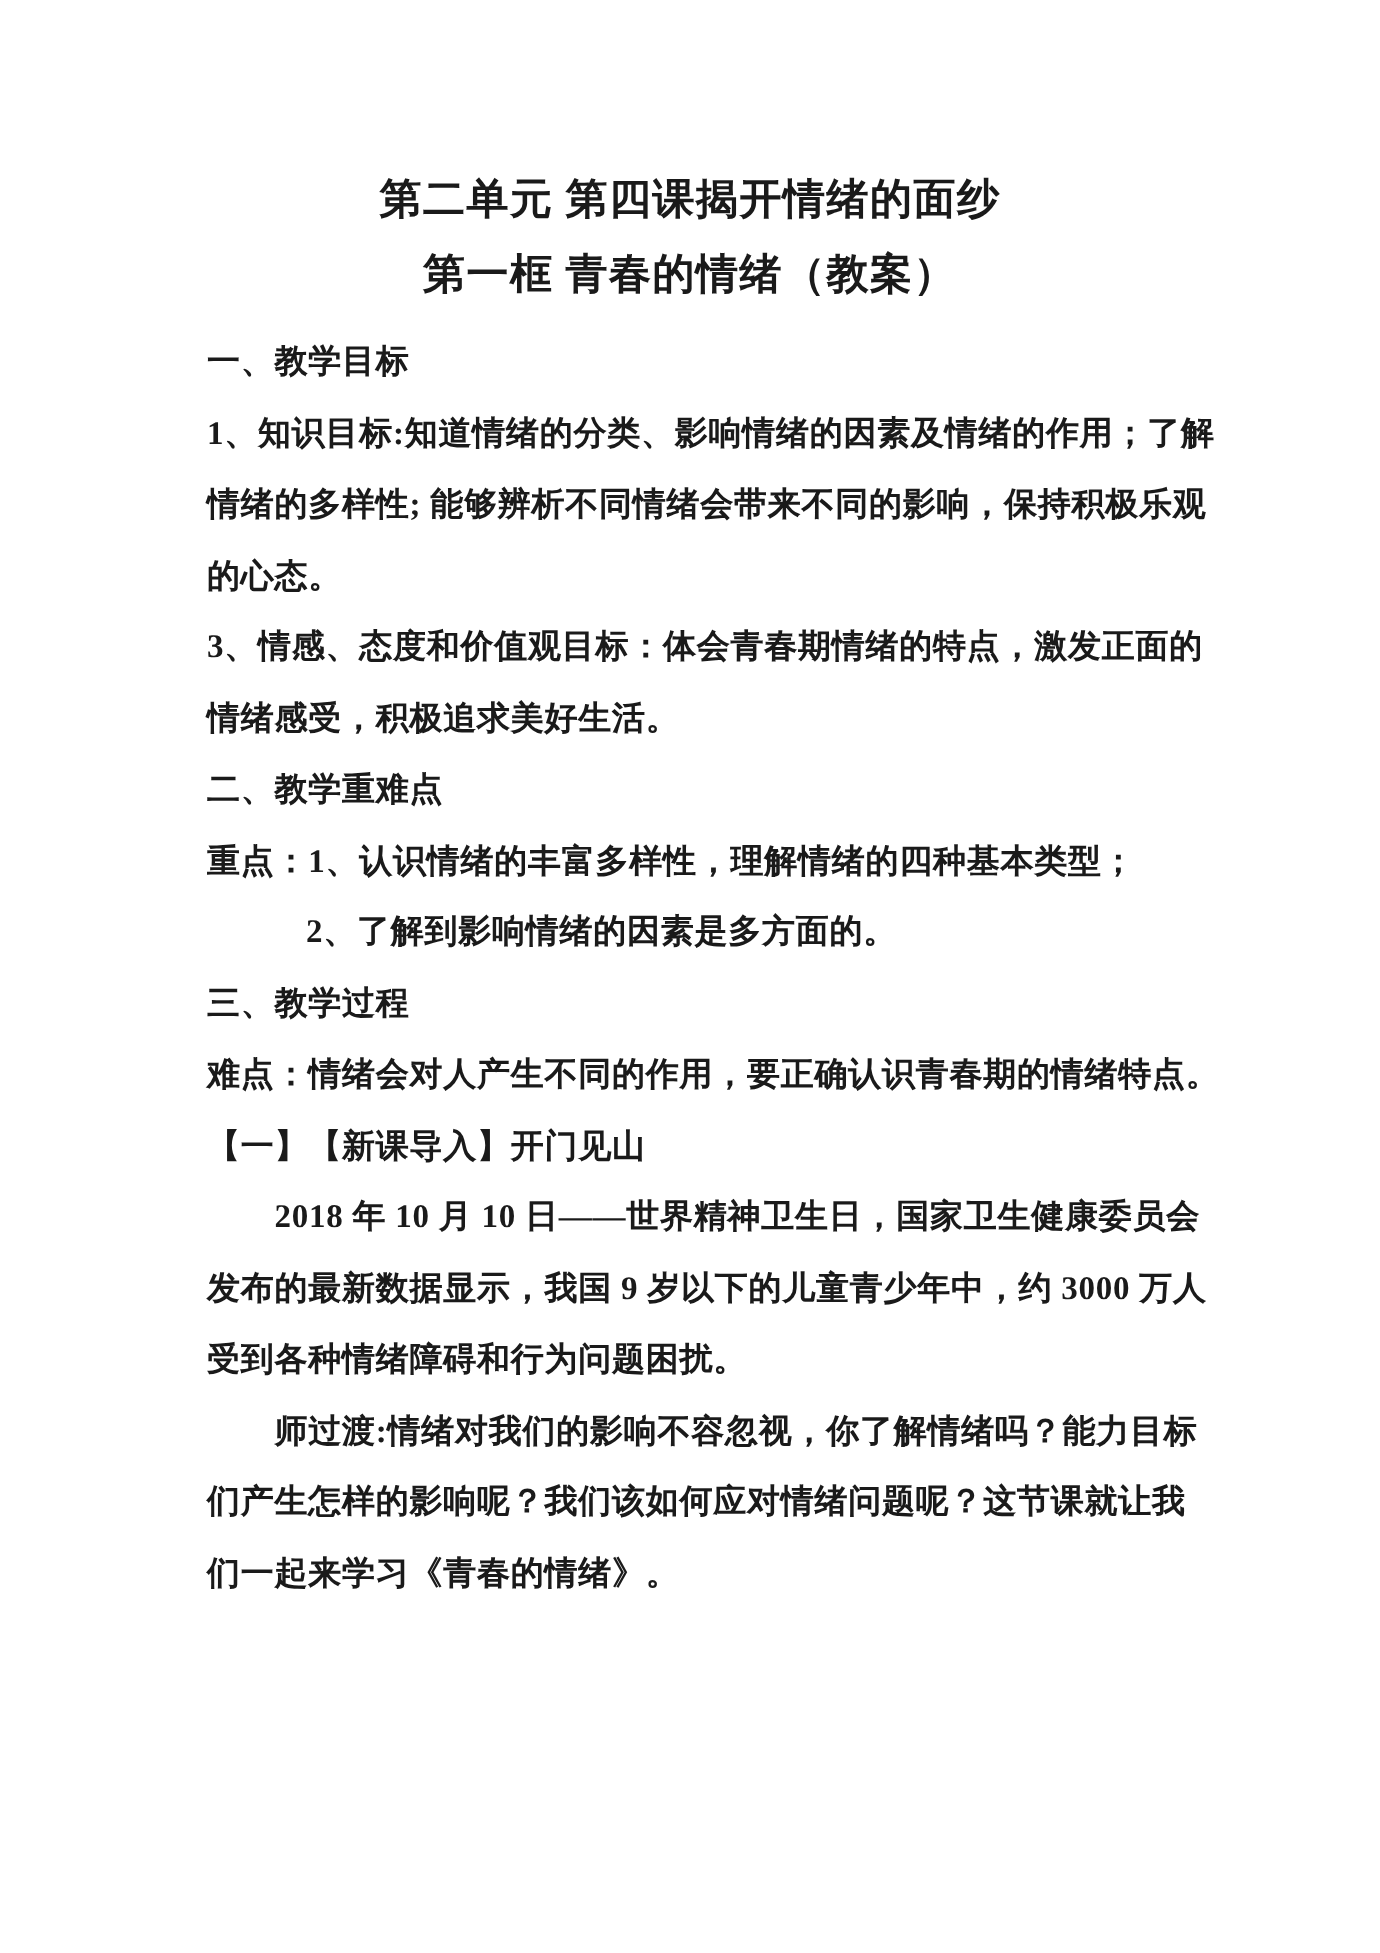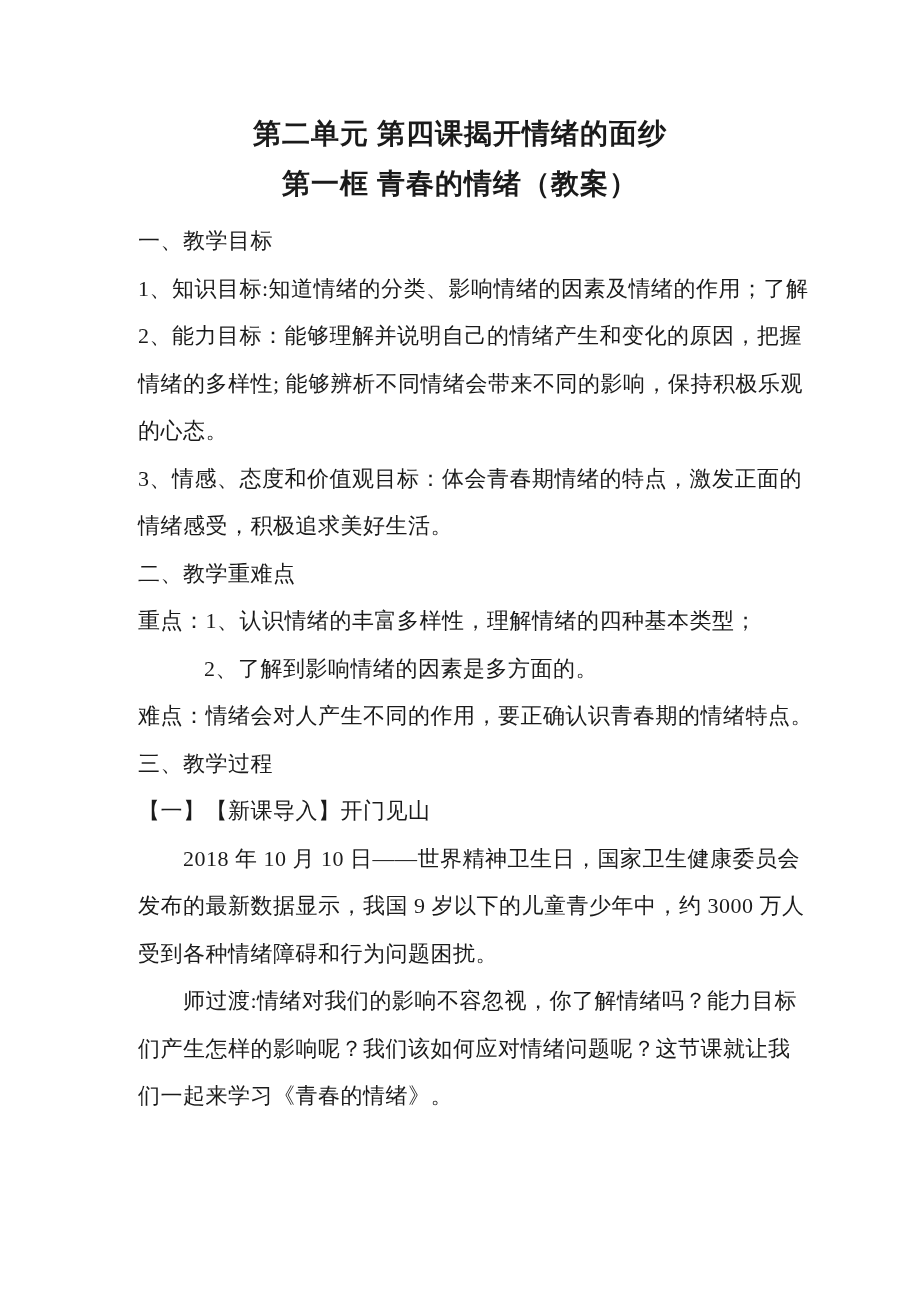--- a/index.html
+++ b/index.html
@@ -27,20 +27,21 @@
     font-size: 28px;
     font-weight: bold;
     line-height: 50px;
     white-space: nowrap;
     letter-spacing: 1px;
   }
   .body-block {
     margin-top: 8px;
     margin-left: 138px;
     width: 660px;
+    font-weight: bold;
   }
   .doc-line {
     font-size: 22px;
     line-height: 47.5px;
     white-space: nowrap;
     letter-spacing: 0.5px;
   }
   .indent-2 { padding-left: 45px; }
   .indent-3 { padding-left: 66px; }
 </style>
@@ -50,30 +51,29 @@
 <div class="page">
 
   <div class="title-block">
     <div class="title-line">第二单元 第四课揭开情绪的面纱</div>
     <div class="title-line">第一框 青春的情绪（教案）</div>
   </div>
 
   <div class="body-block">
     <div class="doc-line">一、教学目标</div>
     <div class="doc-line">1、知识目标:知道情绪的分类、影响情绪的因素及情绪的作用；了解</div>
-    <div class="doc-line">2、能力目标：能够理解并说明自己的情绪产生和变化的原因，把握</div>
     <div class="doc-line">情绪的多样性; 能够辨析不同情绪会带来不同的影响，保持积极乐观</div>
     <div class="doc-line">的心态。</div>
     <div class="doc-line">3、情感、态度和价值观目标：体会青春期情绪的特点，激发正面的</div>
     <div class="doc-line">情绪感受，积极追求美好生活。</div>
     <div class="doc-line">二、教学重难点</div>
     <div class="doc-line">重点：1、认识情绪的丰富多样性，理解情绪的四种基本类型；</div>
     <div class="doc-line indent-3">2、了解到影响情绪的因素是多方面的。</div>
+    <div class="doc-line">三、教学过程</div>
     <div class="doc-line">难点：情绪会对人产生不同的作用，要正确认识青春期的情绪特点。</div>
-    <div class="doc-line">三、教学过程</div>
     <div class="doc-line">【一】【新课导入】开门见山</div>
     <div class="doc-line indent-2">2018 年 10 月 10 日——世界精神卫生日，国家卫生健康委员会</div>
     <div class="doc-line">发布的最新数据显示，我国 9 岁以下的儿童青少年中，约 3000 万人</div>
     <div class="doc-line">受到各种情绪障碍和行为问题困扰。</div>
     <div class="doc-line indent-2">师过渡:情绪对我们的影响不容忽视，你了解情绪吗？能力目标</div>
     <div class="doc-line">们产生怎样的影响呢？我们该如何应对情绪问题呢？这节课就让我</div>
     <div class="doc-line">们一起来学习《青春的情绪》。</div>
   </div>
 
 </div>

